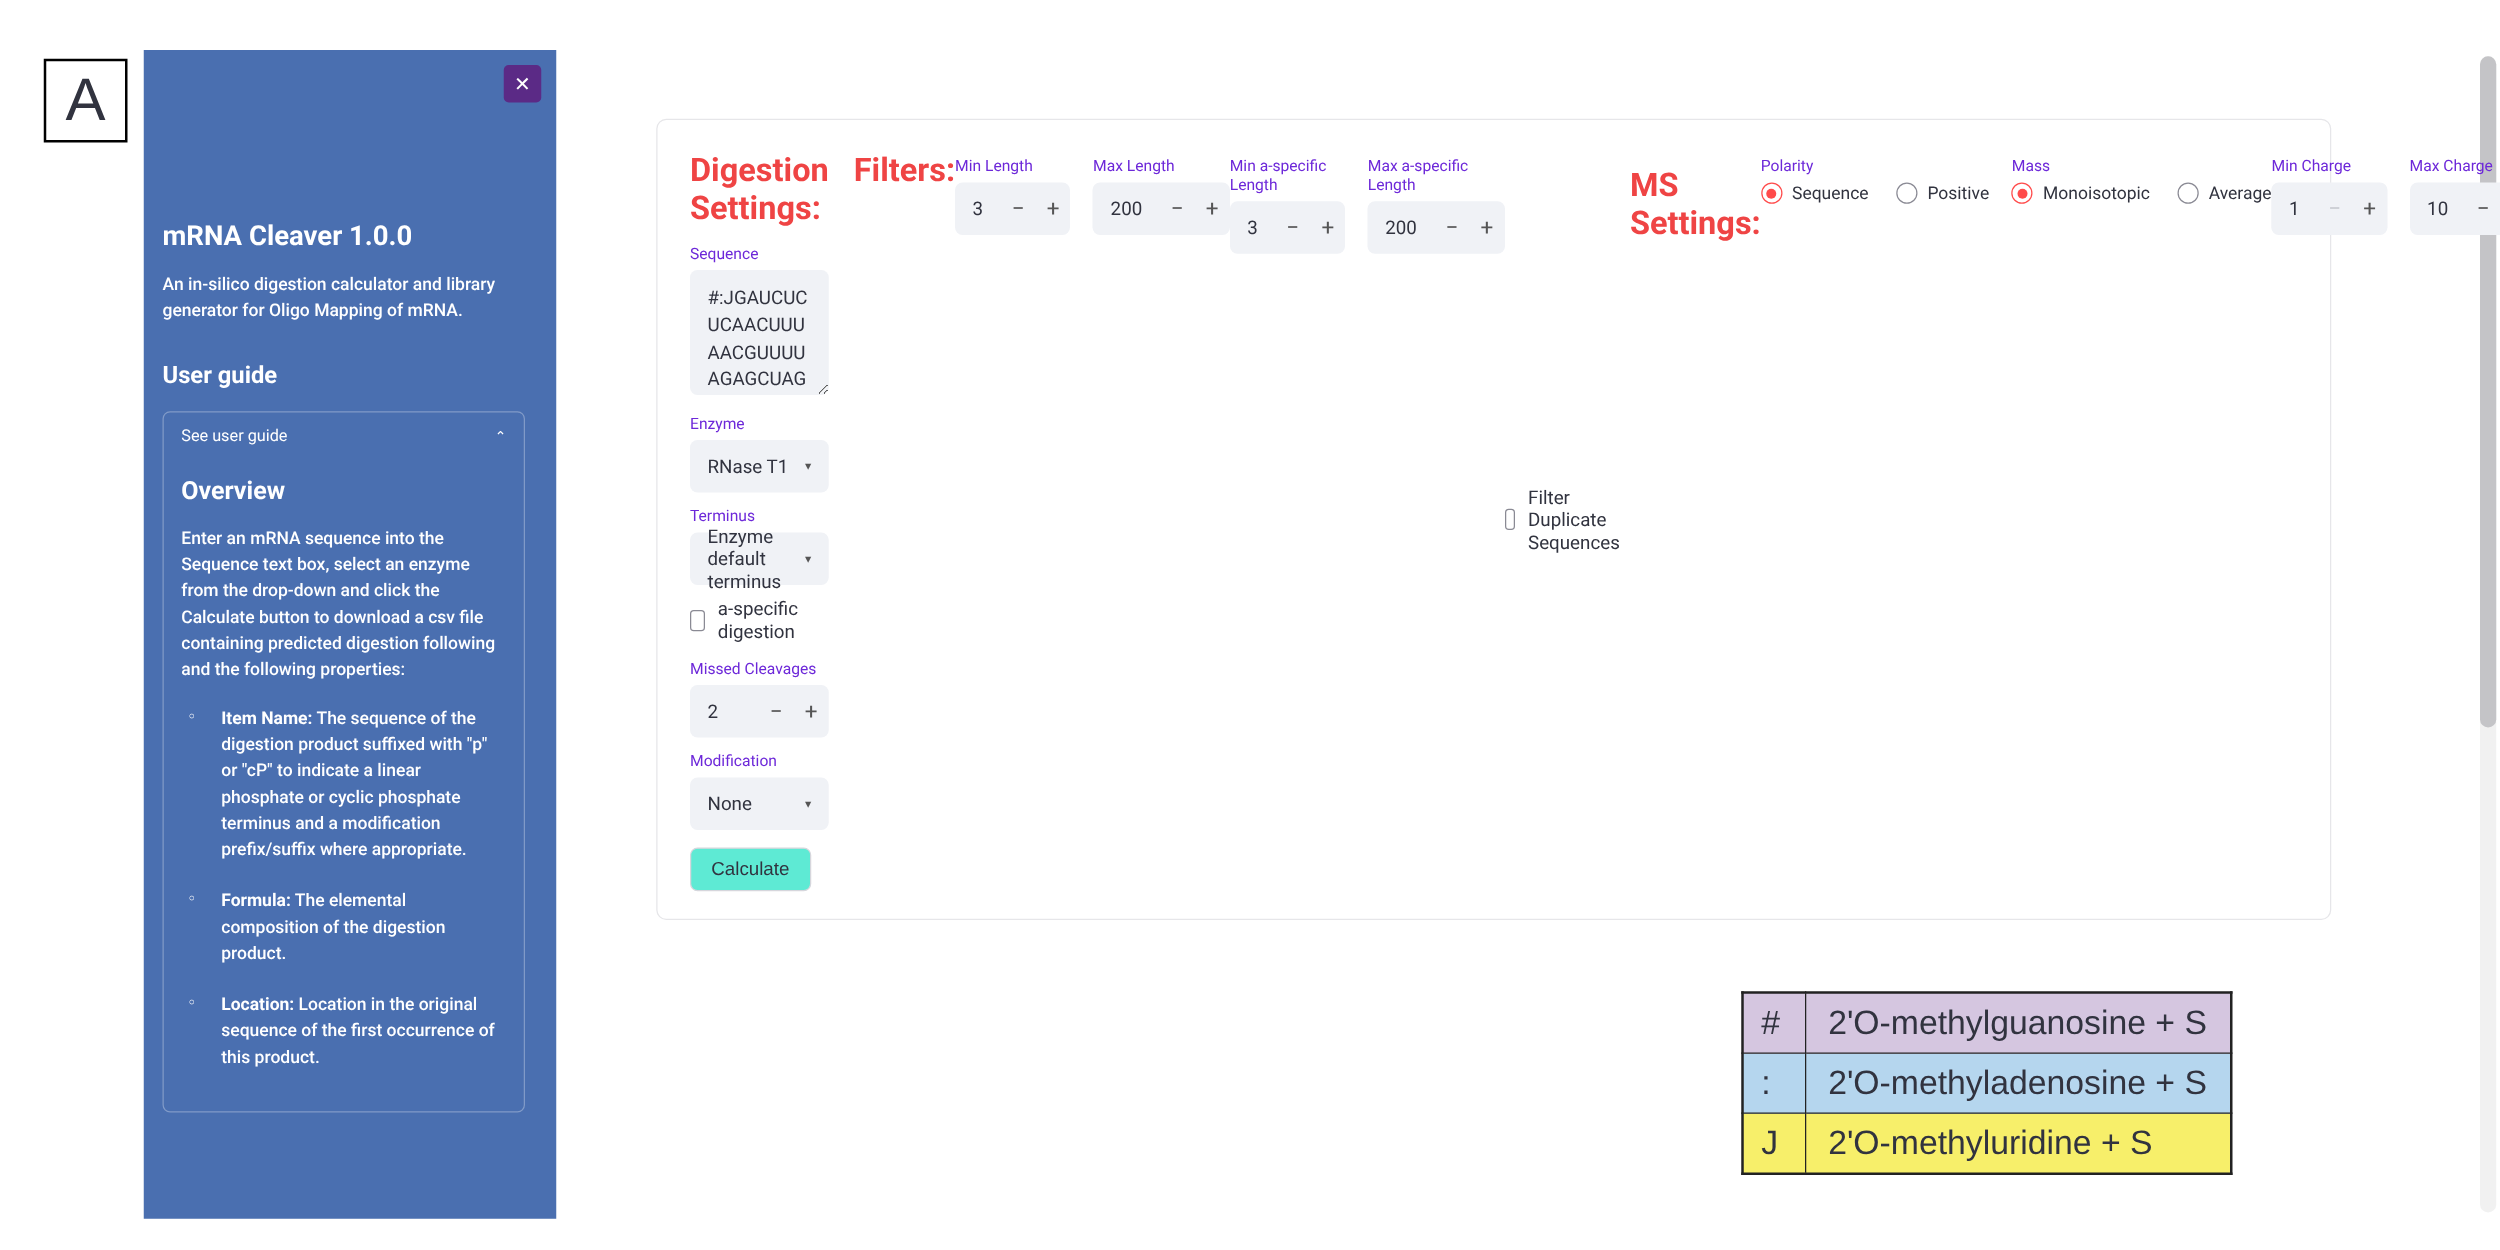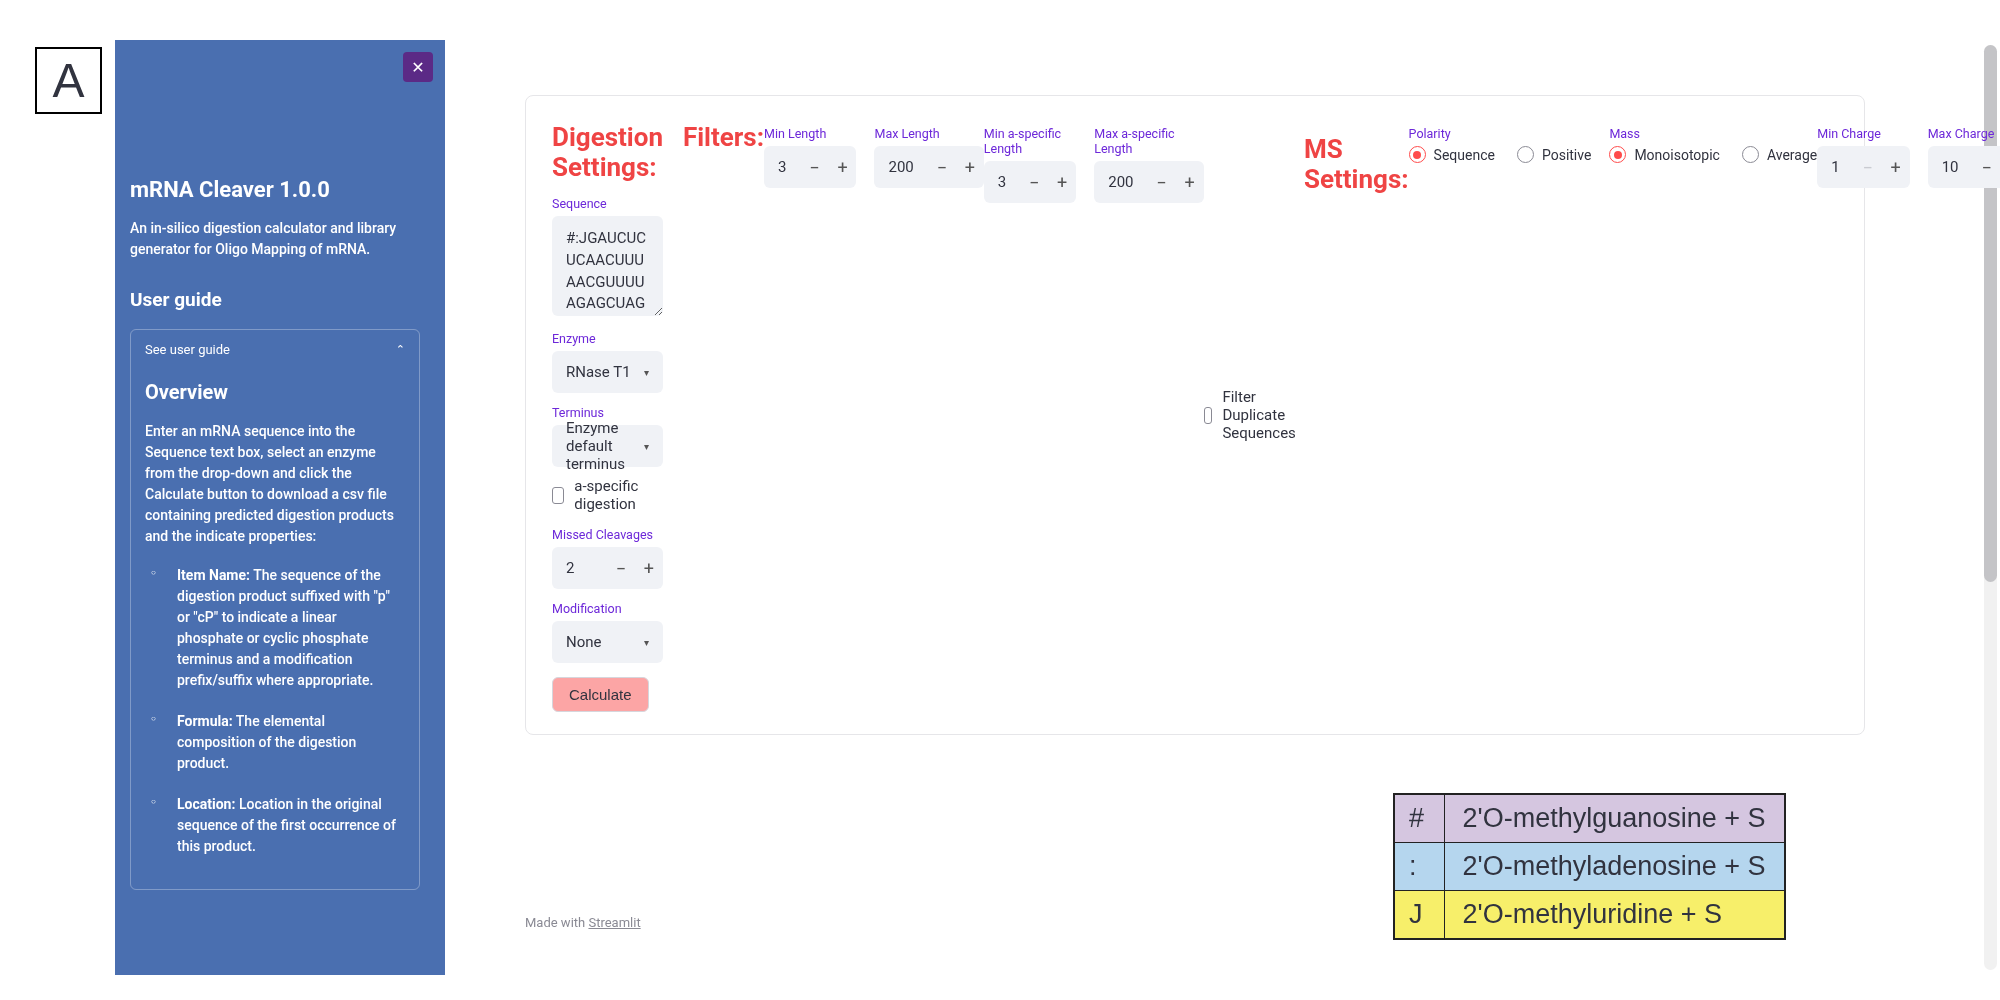--- a/index.html
+++ b/index.html
@@ -112,21 +112,21 @@
   .check-box {
     width:17px; height:17px; border:1.5px solid #8a8a94; border-radius:3px; background:#fff;
   }
   .radio-set { display:flex; gap:22px; align-items:center;}
   .radio { display:flex; align-items:center; gap:8px; cursor:pointer;}
   .rdot { width:17px; height:17px; border-radius:50%; border:1.5px solid #8a8a94; position:relative; background:#fff;}
   .rdot.sel { border-color:#ff4b4b;}
   .rdot.sel::after { content:""; position:absolute; inset:3.5px; border-radius:50%; background:#ff4b4b;}
   .btn-calc {
     margin-top: 14px;
-    border:1px solid #d6d6dc; background:#fca5a5; border-radius:6px;
+    border:1px solid #d6d6dc; background:#5eead4; border-radius:6px;
     padding: 8px 16px; font-size:15px; color:#31333f; cursor:pointer;
   }
   .footer { margin-top: 180px; font-size:13px; color:#8a8a94;}
   .footer a { color:#8a8a94; text-decoration:underline;}
   .gap { height: 8px;}
   .right-inner { display:flex; flex-direction:row;}
 
   .legend-table {
     position:absolute;
     left: 1393px; top: 793px;
@@ -171,21 +171,21 @@
   <h1>mRNA Cleaver 1.0.0</h1>
   <p class="subtitle">An in-silico digestion calculator and library generator for Oligo Mapping of mRNA.</p>
   <h2>User guide</h2>
   <div class="expander">
     <div class="expander-header">
       <span>See user guide</span>
       <span class="expander-caret">⌃</span>
     </div>
     <div class="expander-body">
       <h3>Overview</h3>
-      <p>Enter an mRNA sequence into the Sequence text box, select an enzyme from the drop-down and click the Calculate button to download a csv file containing predicted digestion products and the indicate properties:</p>
+      <p>Enter an mRNA sequence into the Sequence text box, select an enzyme from the drop-down and click the Calculate button to download a csv file containing predicted digestion following and the following properties:</p>
       <ul>
         <li><b>Item Name:</b><span> The sequence of the digestion product suffixed with "p" or "cP" to indicate a linear phosphate or cyclic phosphate terminus and a modification prefix/suffix where appropriate.</span></li>
         <li><b>Formula:</b><span> The elemental composition of the digestion product.</span></li>
         <li><b>Location:</b><span> Location in the original sequence of the first occurrence of this product.</span></li>
       </ul>
     </div>
   </div>
 </aside>
 
 <main class="main">
@@ -333,23 +333,20 @@
           <div class="num">
             <span class="val">4000</span>
             <span class="btn">−</span>
             <span class="btn">+</span>
           </div>
         </div>
       </div>
     </div>
   </div>
 
-  <div class="footer">
-    <span>Made with </span><a>Streamlit</a>
-  </div>
 </main>
 
 <table class="legend-table">
   <tbody>
       <tr class="lg1">
         <td class="sym">#</td>
         <td>2'O-methylguanosine + S</td>
       </tr>
   <tr class="lg2">
         <td class="sym">:</td>

